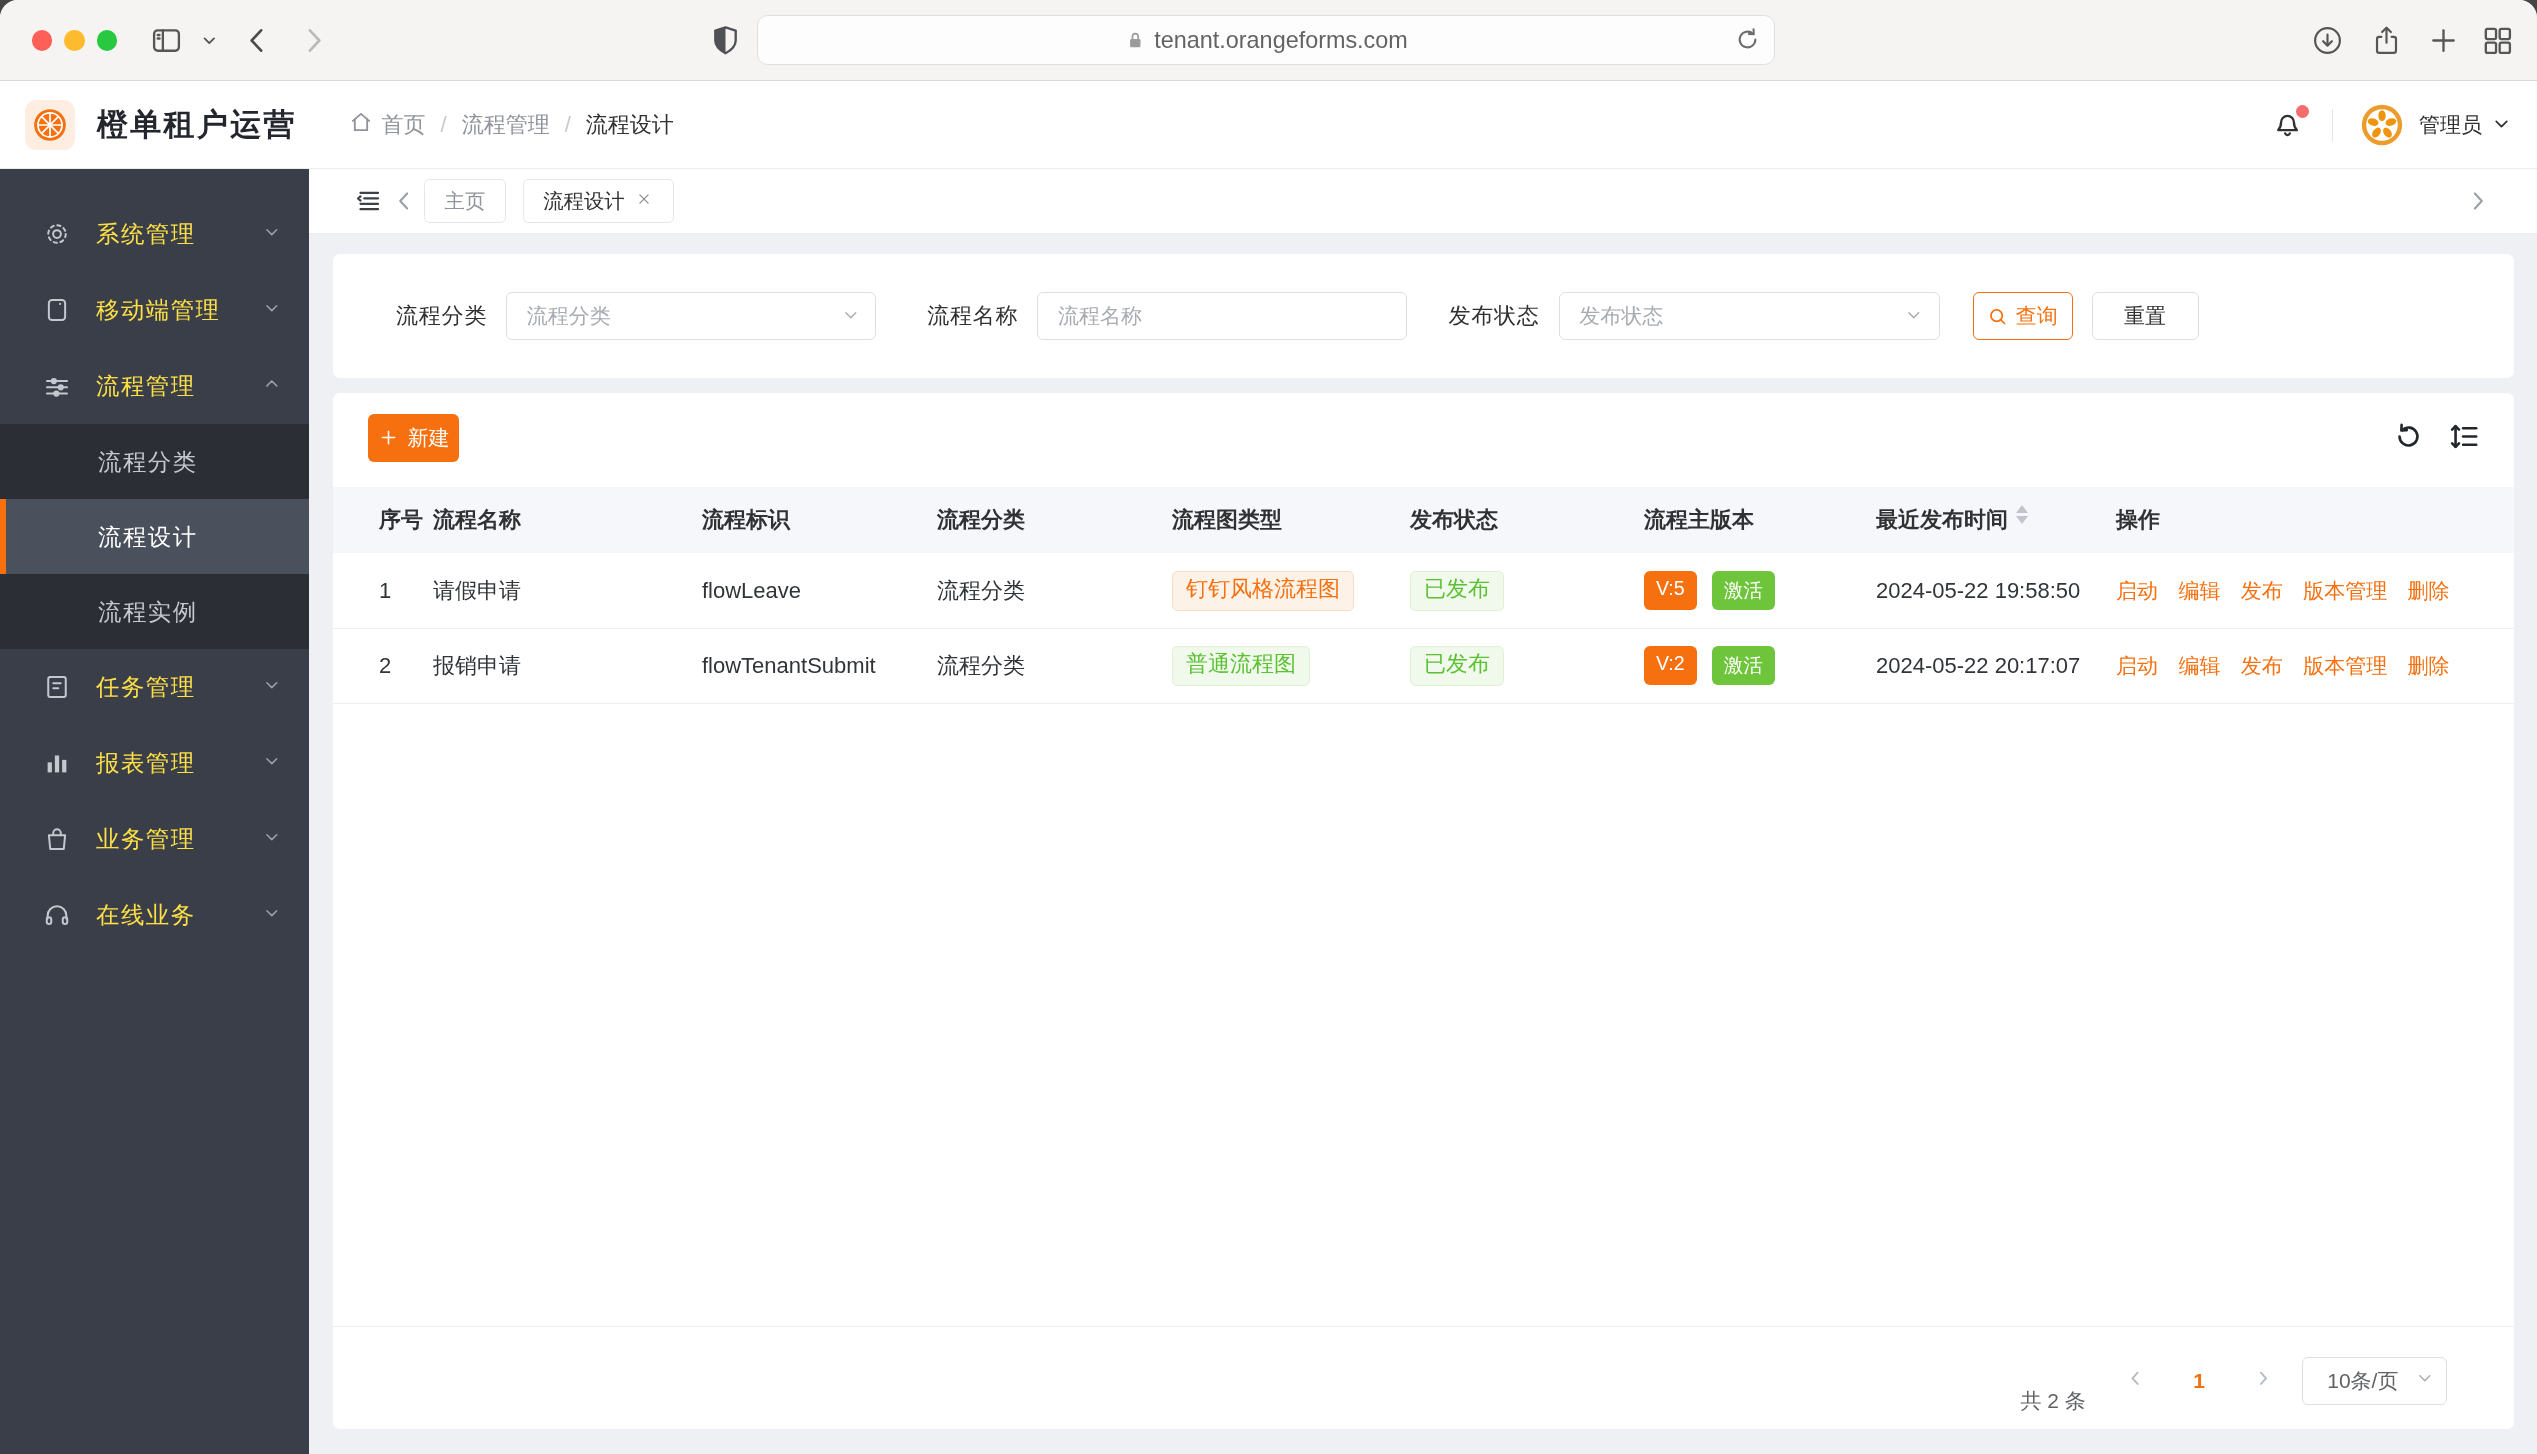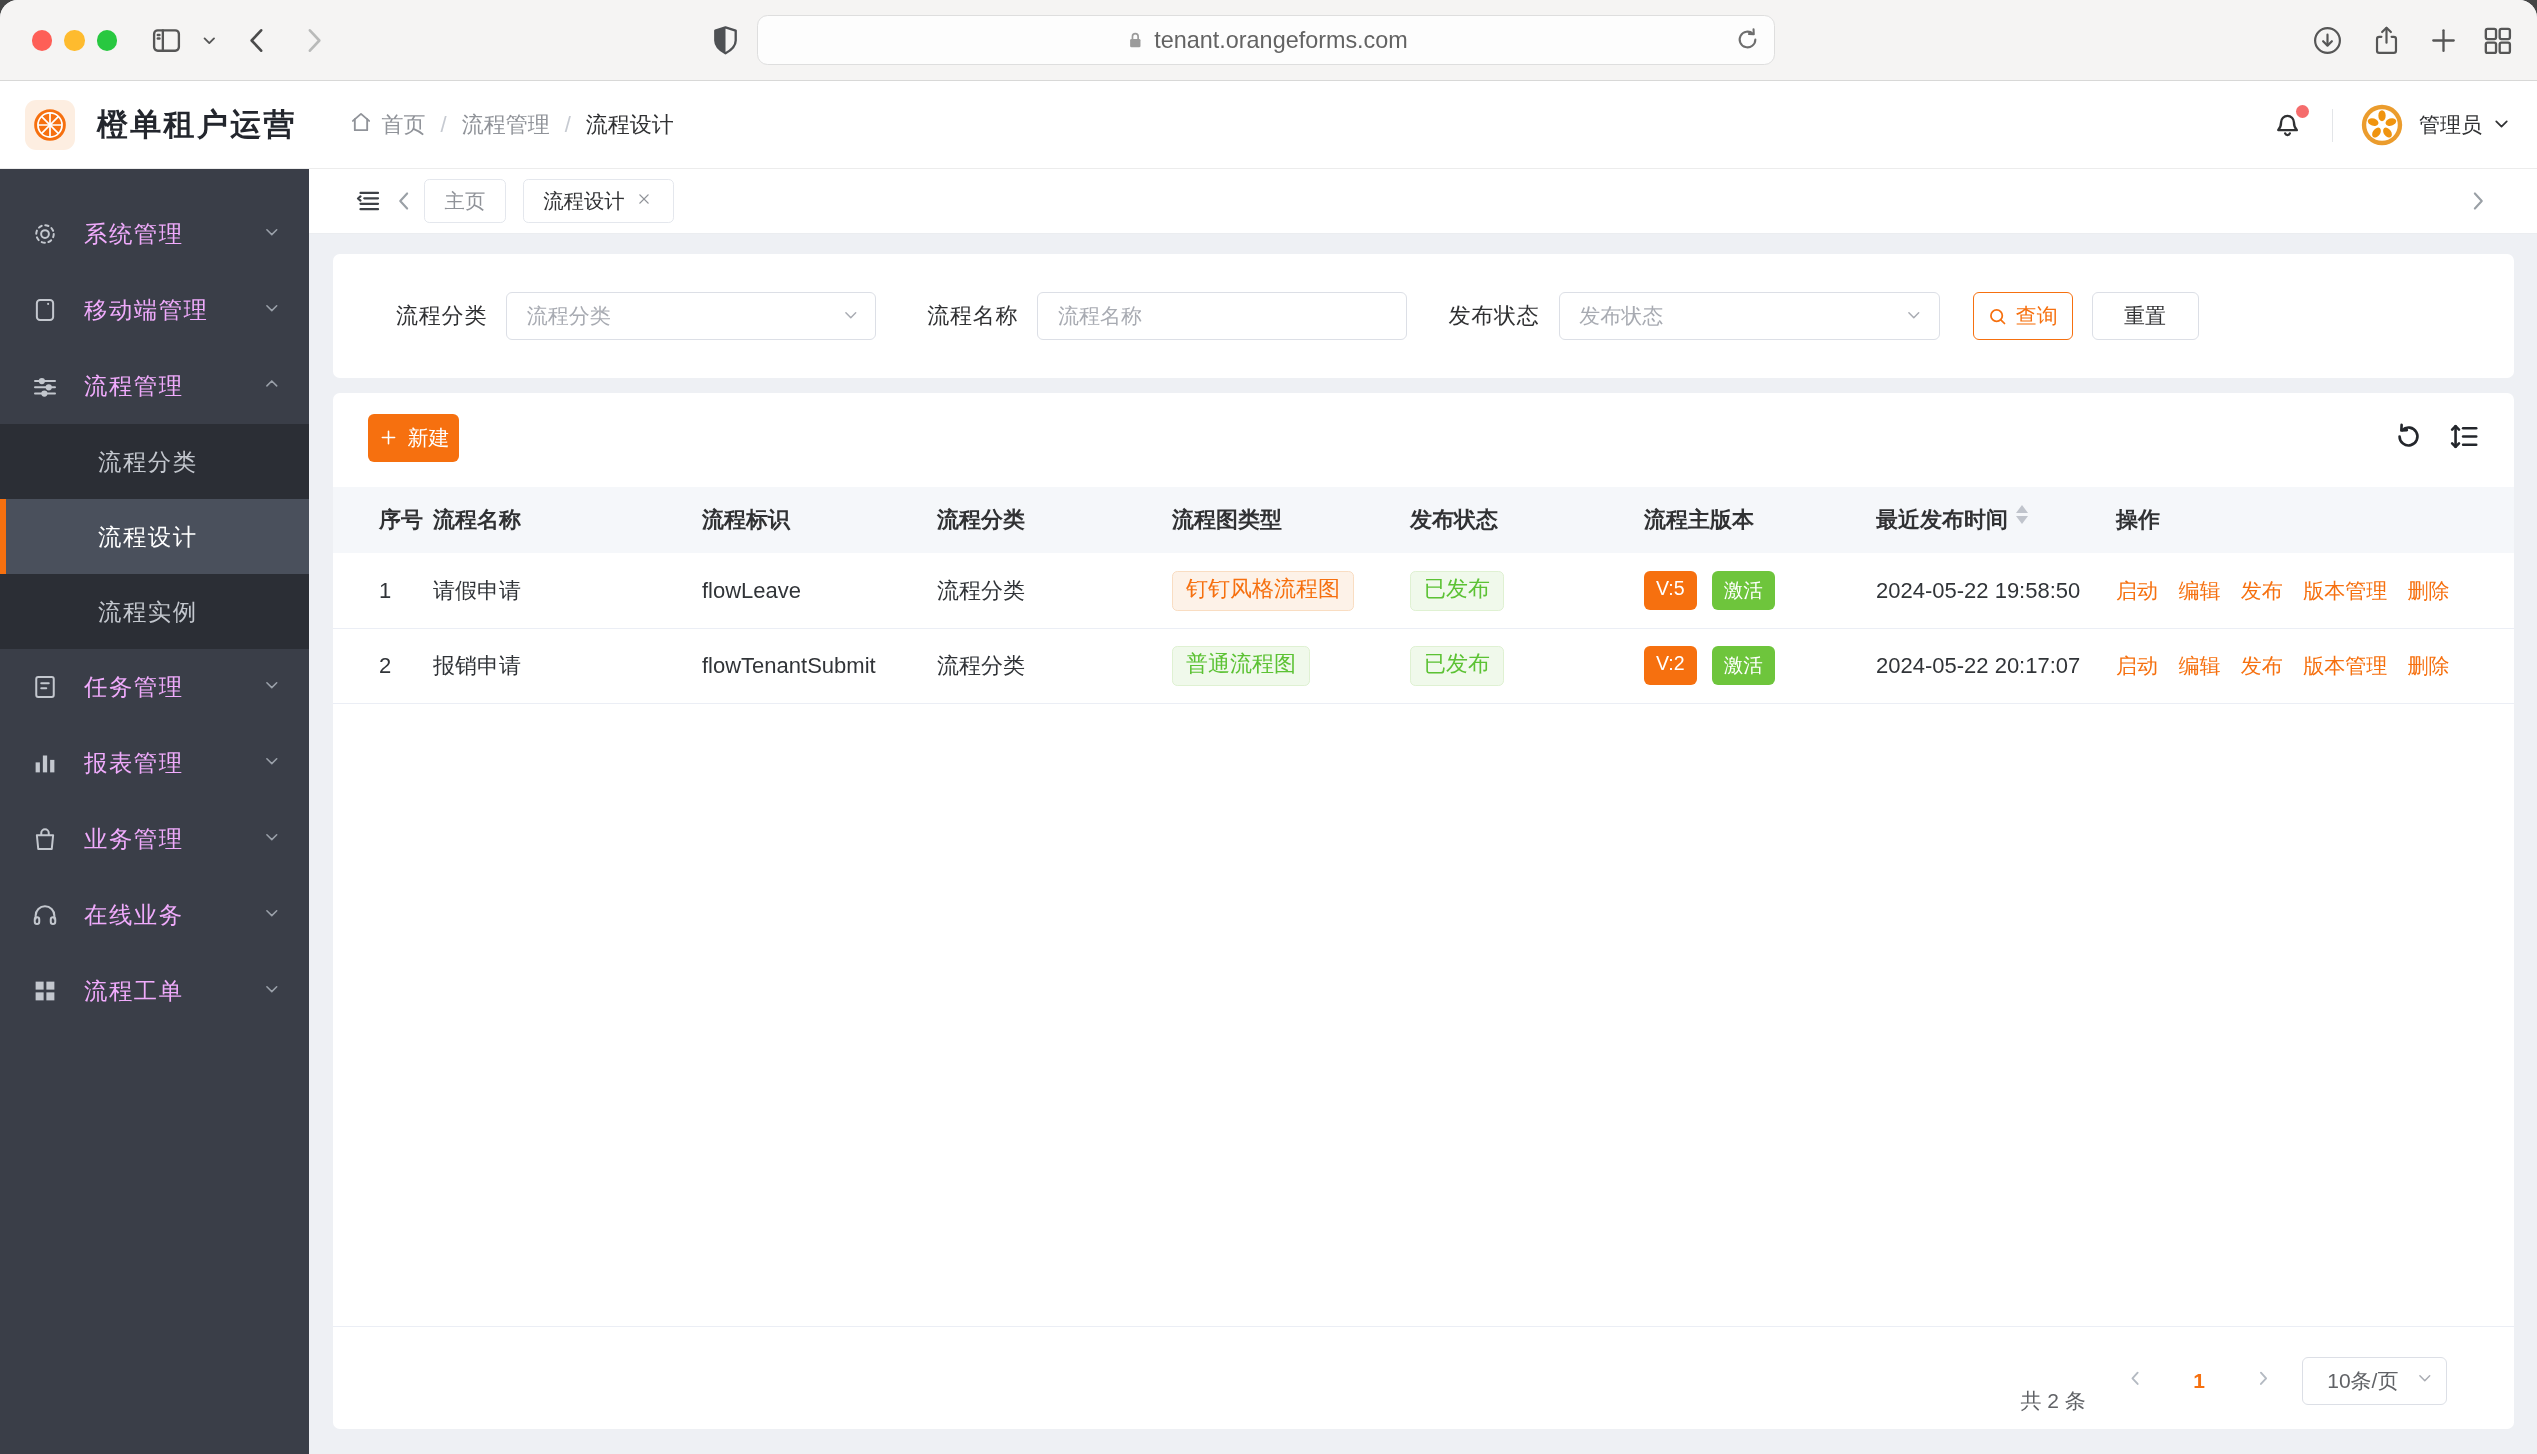--- a/index.html
+++ b/index.html
@@ -39,21 +39,21 @@
   .bellwrap{position:relative;margin-right:27px;color:#303133;}
   .bellwrap svg{width:35px;height:35px;}
   .reddot{position:absolute;top:-1.5px;right:-4.5px;width:13px;height:13px;border-radius:50%;background:#f56c6c;}
   .hdr-div{width:1.5px;height:33px;background:#e3e5e8;margin-right:27px;}
   .avatar{width:44px;height:44px;margin-right:15px;}
   .username{font-size:21px;color:#303133;margin-right:9px;}
   .userchev svg{width:21px;height:21px;color:#303133;}
 
   
   .sidebar{position:absolute;top:168px;left:0;bottom:0;width:309px;background:#3a3e48;padding-top:28px;overflow:hidden;}
-  .side-item{position:relative;height:76px;display:flex;align-items:center;padding-left:30px;color:#f0abfc;font-size:23.4px;cursor:pointer;}
+  .side-item{position:relative;height:76px;display:flex;align-items:center;padding-left:42px;color:#fde047;font-size:23.4px;cursor:pointer;}
   .side-item .sicon{width:30px;height:30px;display:inline-flex;color:#c3c7ce;}
   .side-item .sicon svg{width:30px;height:30px;}
   .side-item .slabel{margin-left:24px;letter-spacing:1.5px;}
   .side-item .schev{position:absolute;right:27px;color:#9aa0a9;}
   .side-item .schev svg{width:19.6px;height:19.6px;}
   .submenu{background:#2b2e35;}
   .side-sub{position:relative;height:75px;display:flex;align-items:center;padding-left:98px;color:#c3c7ce;font-size:23.4px;letter-spacing:1.5px;cursor:pointer;}
   .side-sub.active{background:#4a505c;color:#ffffff;}
   .side-sub.active::before{content:"";position:absolute;left:0;top:0;bottom:0;width:6px;background:#f6700f;}
 
@@ -366,34 +366,20 @@
             <path d="M4.5 15v-2.5a7.5 7.5 0 0 1 15 0V15"></path>
             <rect x="3.8" y="13.8" width="3.6" height="5.4" rx="1.8"></rect>
             <rect x="16.6" y="13.8" width="3.6" height="5.4" rx="1.8"></rect>
           </svg>
         </span>
         <span class="slabel">在线业务</span>
         <span class="schev"><svg viewBox="0 0 24 24" fill="none" stroke="currentColor" stroke-width="1.9" stroke-linecap="round" stroke-linejoin="round">
             <polyline points="6,9.5 12,15.5 18,9.5"></polyline>
           </svg></span>
       </div>
-      <div class="side-item">
-        <span class="sicon">
-          <svg viewBox="0 0 24 24" fill="currentColor">
-            <rect x="4.5" y="4.5" width="6.4" height="6.4"></rect>
-            <rect x="13.1" y="4.5" width="6.4" height="6.4"></rect>
-            <rect x="4.5" y="13.1" width="6.4" height="6.4"></rect>
-            <rect x="13.1" y="13.1" width="6.4" height="6.4"></rect>
-          </svg>
-        </span>
-        <span class="slabel">流程工单</span>
-        <span class="schev"><svg viewBox="0 0 24 24" fill="none" stroke="currentColor" stroke-width="1.9" stroke-linecap="round" stroke-linejoin="round">
-            <polyline points="6,9.5 12,15.5 18,9.5"></polyline>
-          </svg></span>
-      </div>
     </div>
 
   <div class="main">
     <div class="tabbar">
       <span class="ticon" style="left:44px">
         <svg viewBox="0 0 24 24" fill="none" stroke="currentColor" stroke-width="1.8" stroke-linecap="round" stroke-linejoin="round">
             <line x1="6" y1="5.5" x2="20" y2="5.5"></line>
             <line x1="9" y1="9.8" x2="20" y2="9.8"></line>
             <polyline points="6,8.3 4,10 6,11.7"></polyline>
             <line x1="6" y1="14.2" x2="20" y2="14.2"></line>

